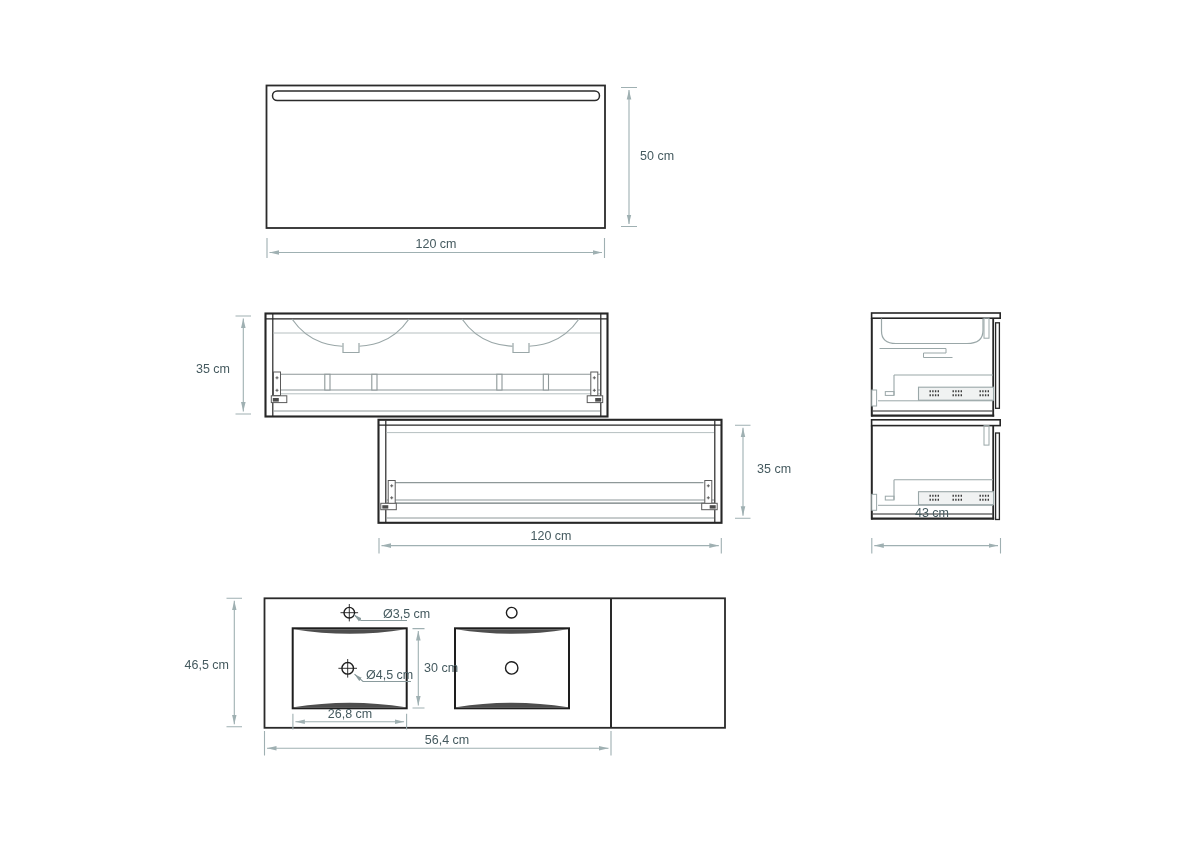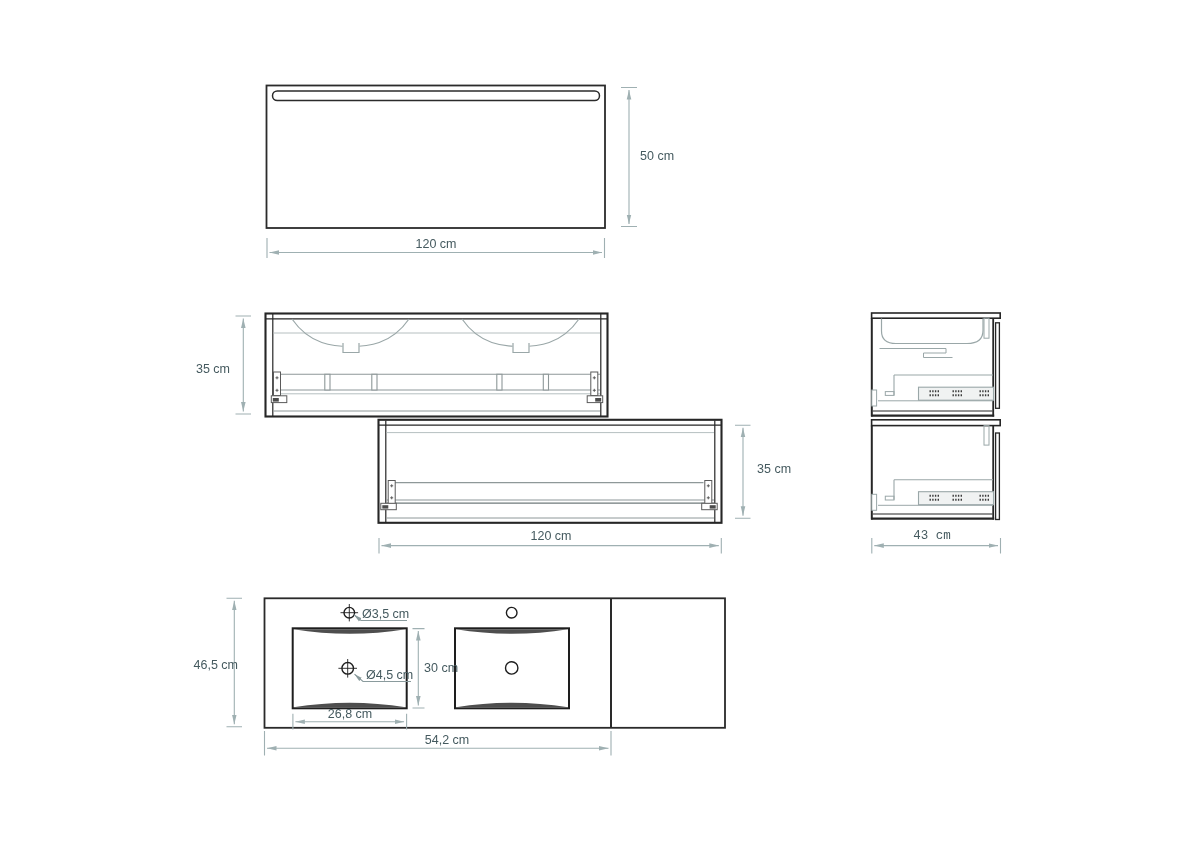--- a/index.html
+++ b/index.html
@@ -211,21 +211,21 @@
     <path d="M264.5,731 V755.5 M611,731 V755.5"></path>
     <line x1="267" y1="748.3" x2="608.5" y2="748.3" marker-start="url(#arr)" marker-end="url(#arr)"></line>
   </g>
 </svg>
 
 <div class="dim-label" style="left:640px;top:149px;">50 cm</div>
 <div class="dim-label center" style="left:436px;top:237px;">120 cm</div>
 <div class="dim-label rightal" style="left:230px;top:362px;">35 cm</div>
 <div class="dim-label" style="left:757px;top:462px;">35 cm</div>
 <div class="dim-label center" style="left:551px;top:529px;">120 cm</div>
-<div class="dim-label center" style="left:932px;top:529px;font-family:Liberation Mono, monospace;">43 cm</div>
-<div class="dim-label rightal" style="left:238px;top:658px;">46,5 cm</div>
+<div class="dim-label center" style="left:932px;top:506px;">43 cm</div>
+<div class="dim-label rightal" style="left:229px;top:658px;">46,5 cm</div>
 <div class="dim-label" style="left:424px;top:661px;">30 cm</div>
 <div class="dim-label center" style="left:350px;top:707px;">26,8 cm</div>
-<div class="dim-label center" style="left:447px;top:733px;">54,2 cm</div>
-<div class="dim-label" style="left:362px;top:607px;">Ø3,5 cm</div>
+<div class="dim-label center" style="left:447px;top:733px;">56,4 cm</div>
+<div class="dim-label" style="left:383px;top:607px;">Ø3,5 cm</div>
 <div class="dim-label" style="left:366px;top:668px;">Ø4,5 cm</div>
 
 </div>
 
 </body></html>

